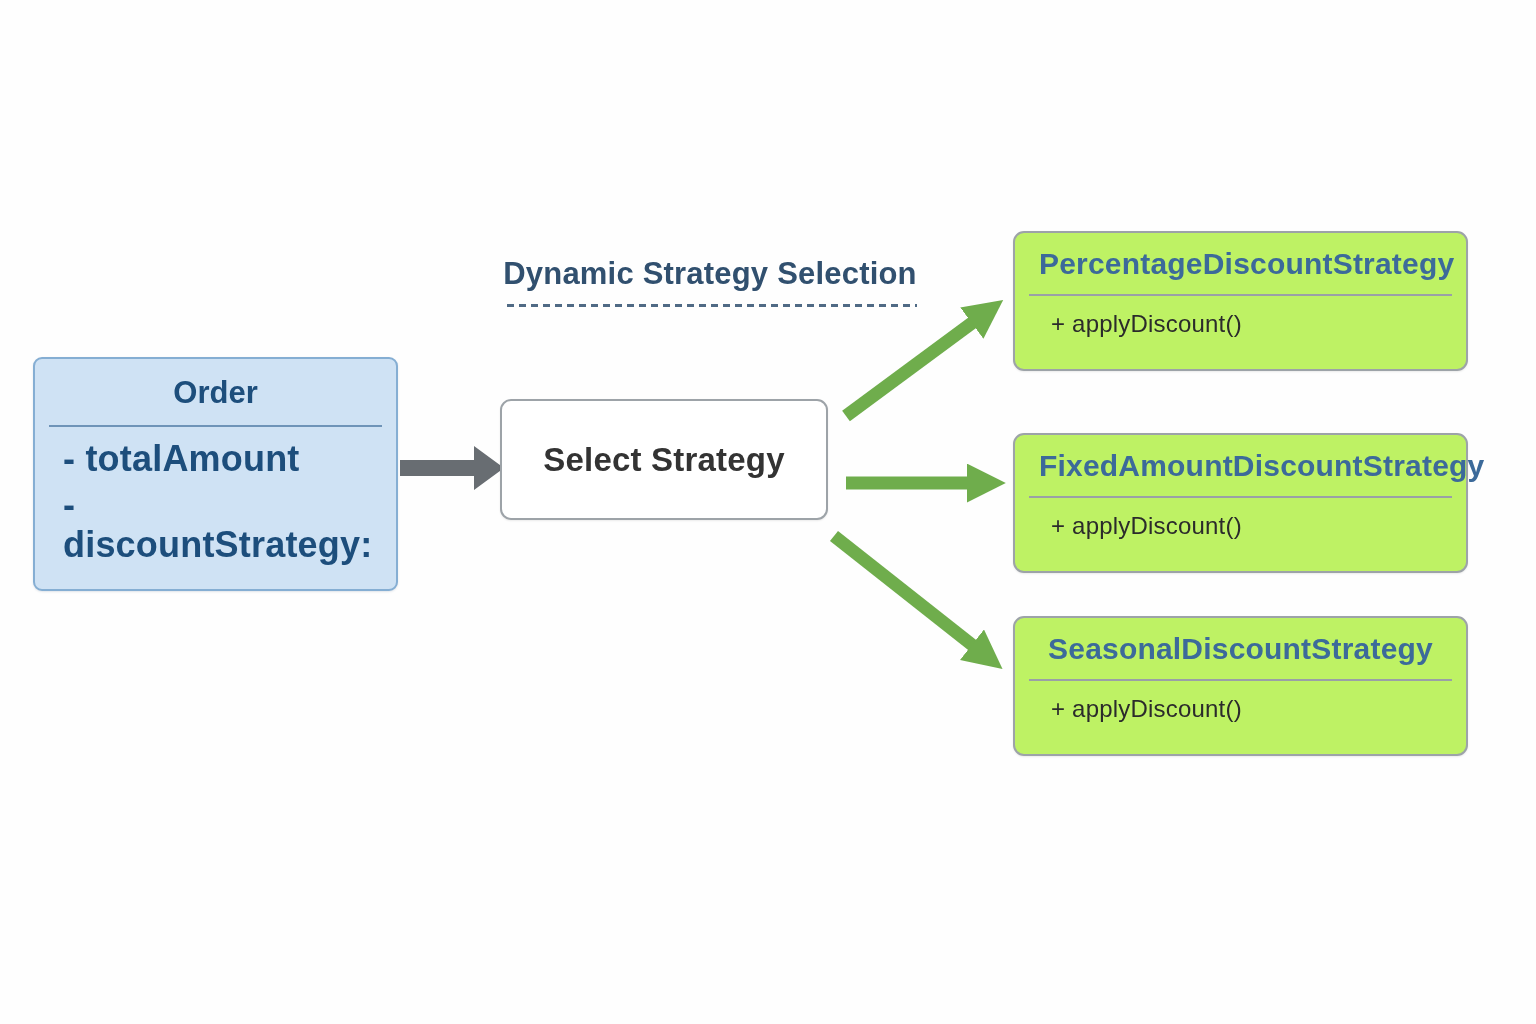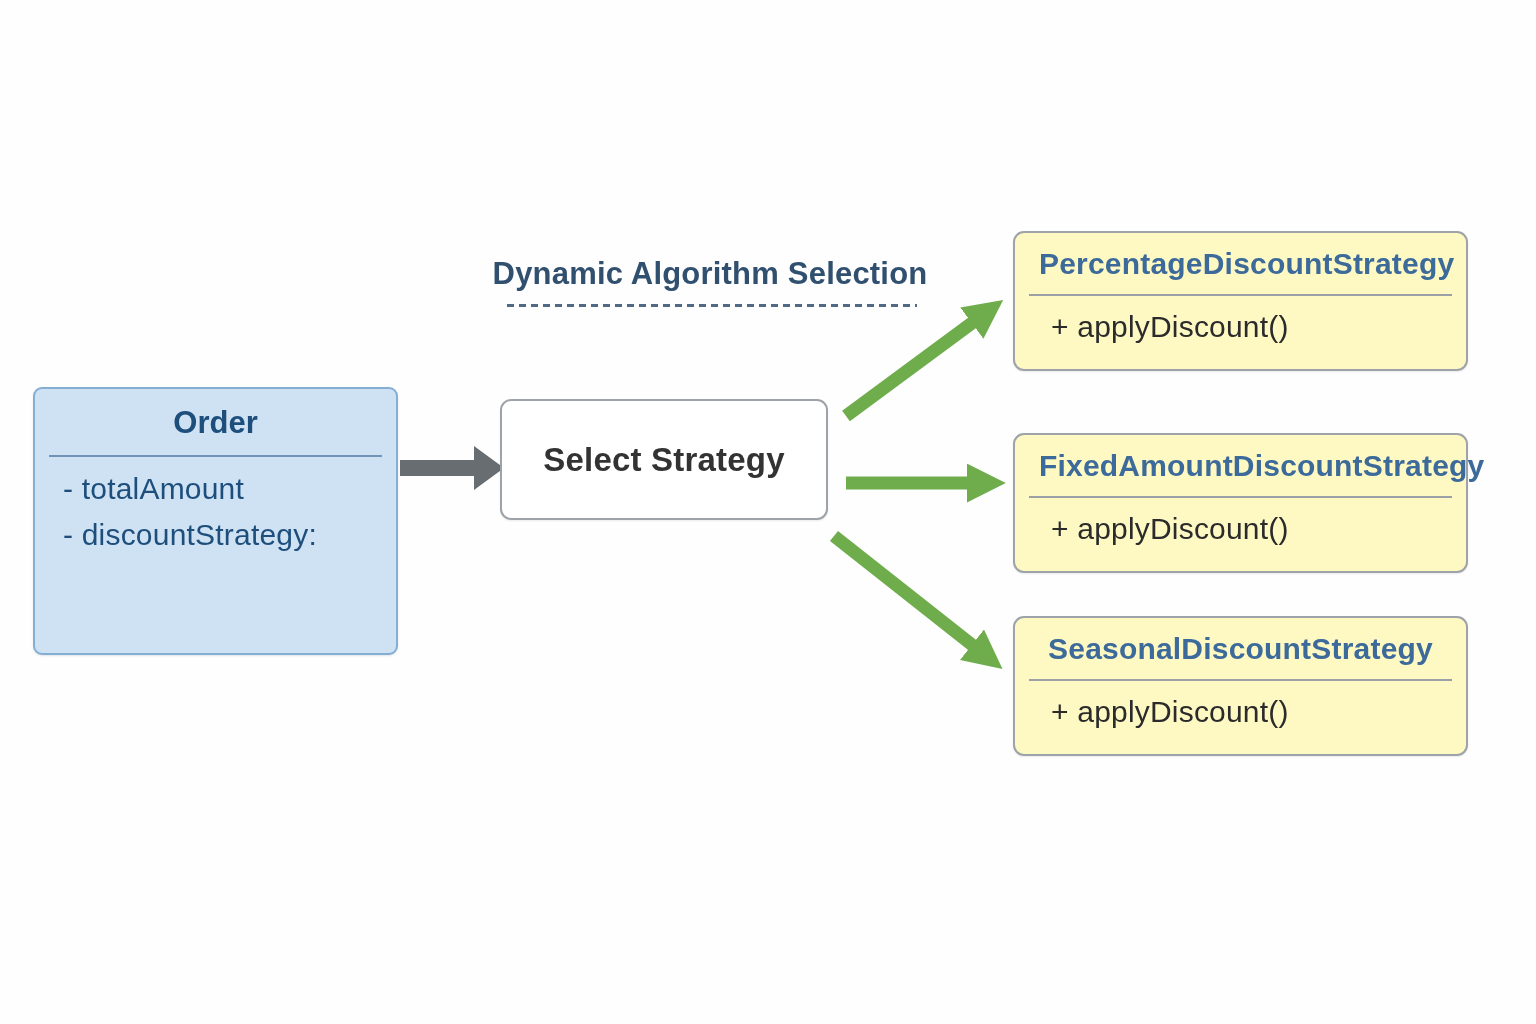--- a/index.html
+++ b/index.html
@@ -28,39 +28,38 @@
   .canvas{position:absolute;inset:0;width:1536px;height:1024px;}
 
   
   svg.arrows{position:absolute;left:0;top:0;width:1536px;height:1024px;pointer-events:none;}
   .gray-arrow-shape{fill:var(--gray-arrow);}
   .green-arrow-line{stroke:var(--green-arrow);stroke-width:13;fill:none;}
   .green-head{fill:var(--green-arrow);}
 
   
   .order-box{
-    position:absolute;left:33px;top:357px;width:365px;height:268px;
+    position:absolute;left:33px;top:357px;width:365px;height:234px;
     background:var(--order-box-fill);
     border:2px solid var(--order-box-border);
     border-radius:9px;
     padding:16px 18px 0 18px;
     box-shadow:0 1px 2px rgba(60,90,120,0.15);
-    margin-top:30px;
   }
   .order-title{
     text-align:center;
     font-size:31px;font-weight:700;
     color:var(--order-text);
   }
   .order-divider{
     border:none;border-top:2px solid var(--order-divider);
     margin:14px -4px 12px -4px;
   }
   .order-attr{
-    font-size:30px;font-weight:400;
+    font-size:36px;font-weight:700;
     color:var(--order-text);
     line-height:40px;
     padding-left:10px;
     margin-top:6px;
     letter-spacing:0.2px;
   }
   .order-attr.continuation{padding-left:30px;margin-top:0;}
 
   
   .heading{
@@ -89,41 +88,41 @@
   }
   .selector-line{
     font-size:33px;font-weight:700;line-height:44px;
     color:var(--selector-text);
     letter-spacing:0.2px;
   }
 
   
   .strategy-box{
     position:absolute;left:1013px;width:455px;height:140px;
-    background:#fef9c3;
+    background:#bef264;
     border:2px solid var(--box-border);
     border-radius:11px;
     padding:14px 24px 0 24px;
     box-shadow:0 1px 2px rgba(0,0,0,0.08);
   }
   .strategy-box.s0{top:231px;}
   .strategy-box.s1{top:433px;}
   .strategy-box.s2{top:616px;}
   .strategy-title{
     text-align:center;
     font-size:30px;font-weight:700;
     color:var(--strategy-title-text);
     letter-spacing:0.2px;
   }
   .strategy-divider{
     border:none;border-top:2px solid var(--box-divider);
     margin:13px -10px 14px -10px;
   }
   .strategy-method{
-    font-size:30px;font-weight:500;
+    font-size:24px;font-weight:500;
     color:var(--method-text);
     padding-left:12px;
     letter-spacing:0.2px;
   }
 </style>
 </head>
 <body>
 
 <div class="canvas">
 
@@ -132,21 +131,21 @@
       <marker id="greenhead" viewBox="0 0 3 3" markerWidth="3" markerHeight="3" refX="0.4" refY="1.5" orient="auto" markerUnits="strokeWidth">
         <path class="green-head" d="M0,0 L3,1.5 L0,3 Z"></path>
       </marker>
     </defs>
     <polygon class="gray-arrow-shape" points="400,460 474,460 474,446 504,468 474,490 474,476 400,476"></polygon>
     <line class="green-arrow-line" x1="846" y1="416" x2="976" y2="320" marker-end="url(#greenhead)"></line>
     <line class="green-arrow-line" x1="846" y1="483" x2="972" y2="483" marker-end="url(#greenhead)"></line>
     <line class="green-arrow-line" x1="834" y1="536" x2="976" y2="648" marker-end="url(#greenhead)"></line>
   </svg>
 
-  <div class="heading">Dynamic Algorithm Selection</div>
+  <div class="heading">Dynamic Strategy Selection</div>
   <div class="heading-dash"></div>
 
   <div class="order-box">
     <div class="order-title">Order</div>
     <hr class="order-divider">
     <div class="order-attr">- totalAmount</div>
     <div class="order-attr">- discountStrategy:</div>
   </div>
 
   <div class="selector-box">

